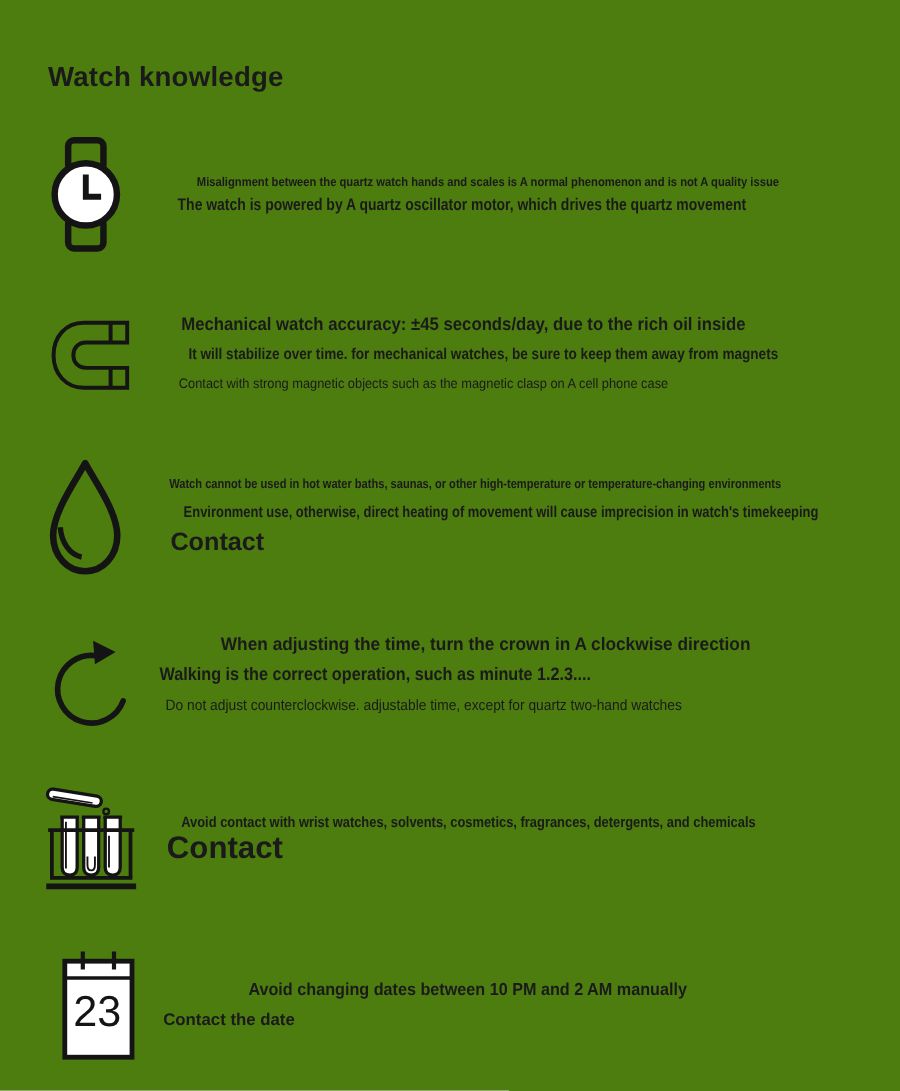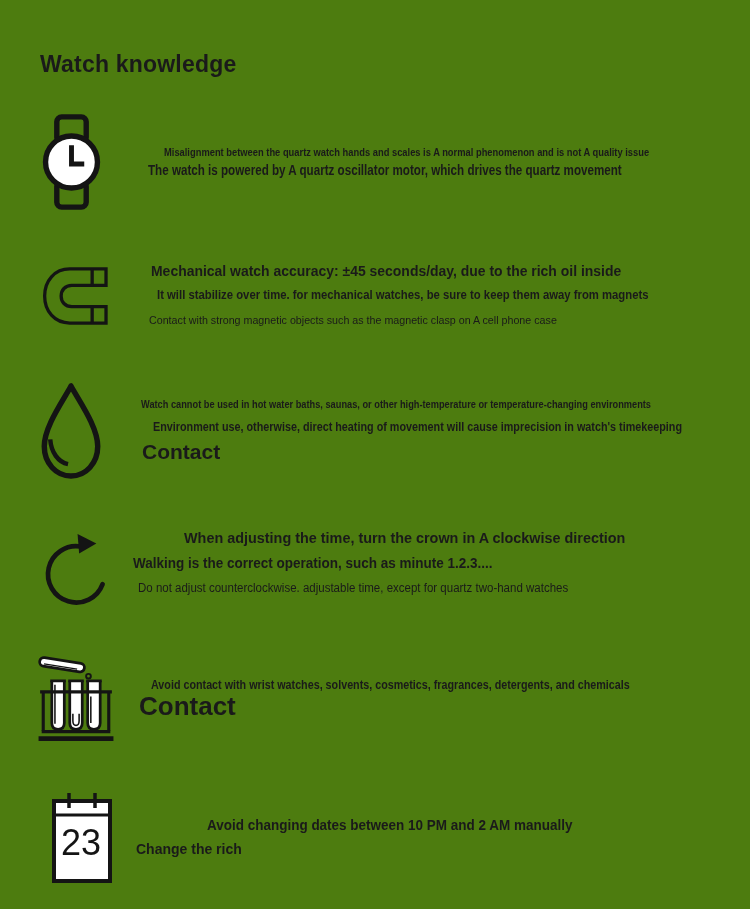--- a/index.html
+++ b/index.html
@@ -125,16 +125,16 @@
   <section>
     <span class="icon" id="icon6">
       <svg viewBox="0 0 62 94">
         <rect x="3" y="10" width="56" height="80" fill="#ffffff" stroke-width="4"></rect>
         <path d="M18 2 V17 M44 2 V17" stroke-width="3.5"></path>
         <path d="M3 24 H59" stroke-width="3"></path>
         <text class="cal-num" x="30" y="64" font-size="36" text-anchor="middle" fill="#141414" stroke="none" font-weight="400">23</text>
       </svg>
     </span>
     <div class="line" id="s6l1">Avoid changing dates between 10 PM and 2 AM manually</div>
-    <div class="line" id="s6l2">Change the rich</div>
+    <div class="line" id="s6l2">Contact the date</div>
   </section>
 
 </div>
 
 </body></html>

